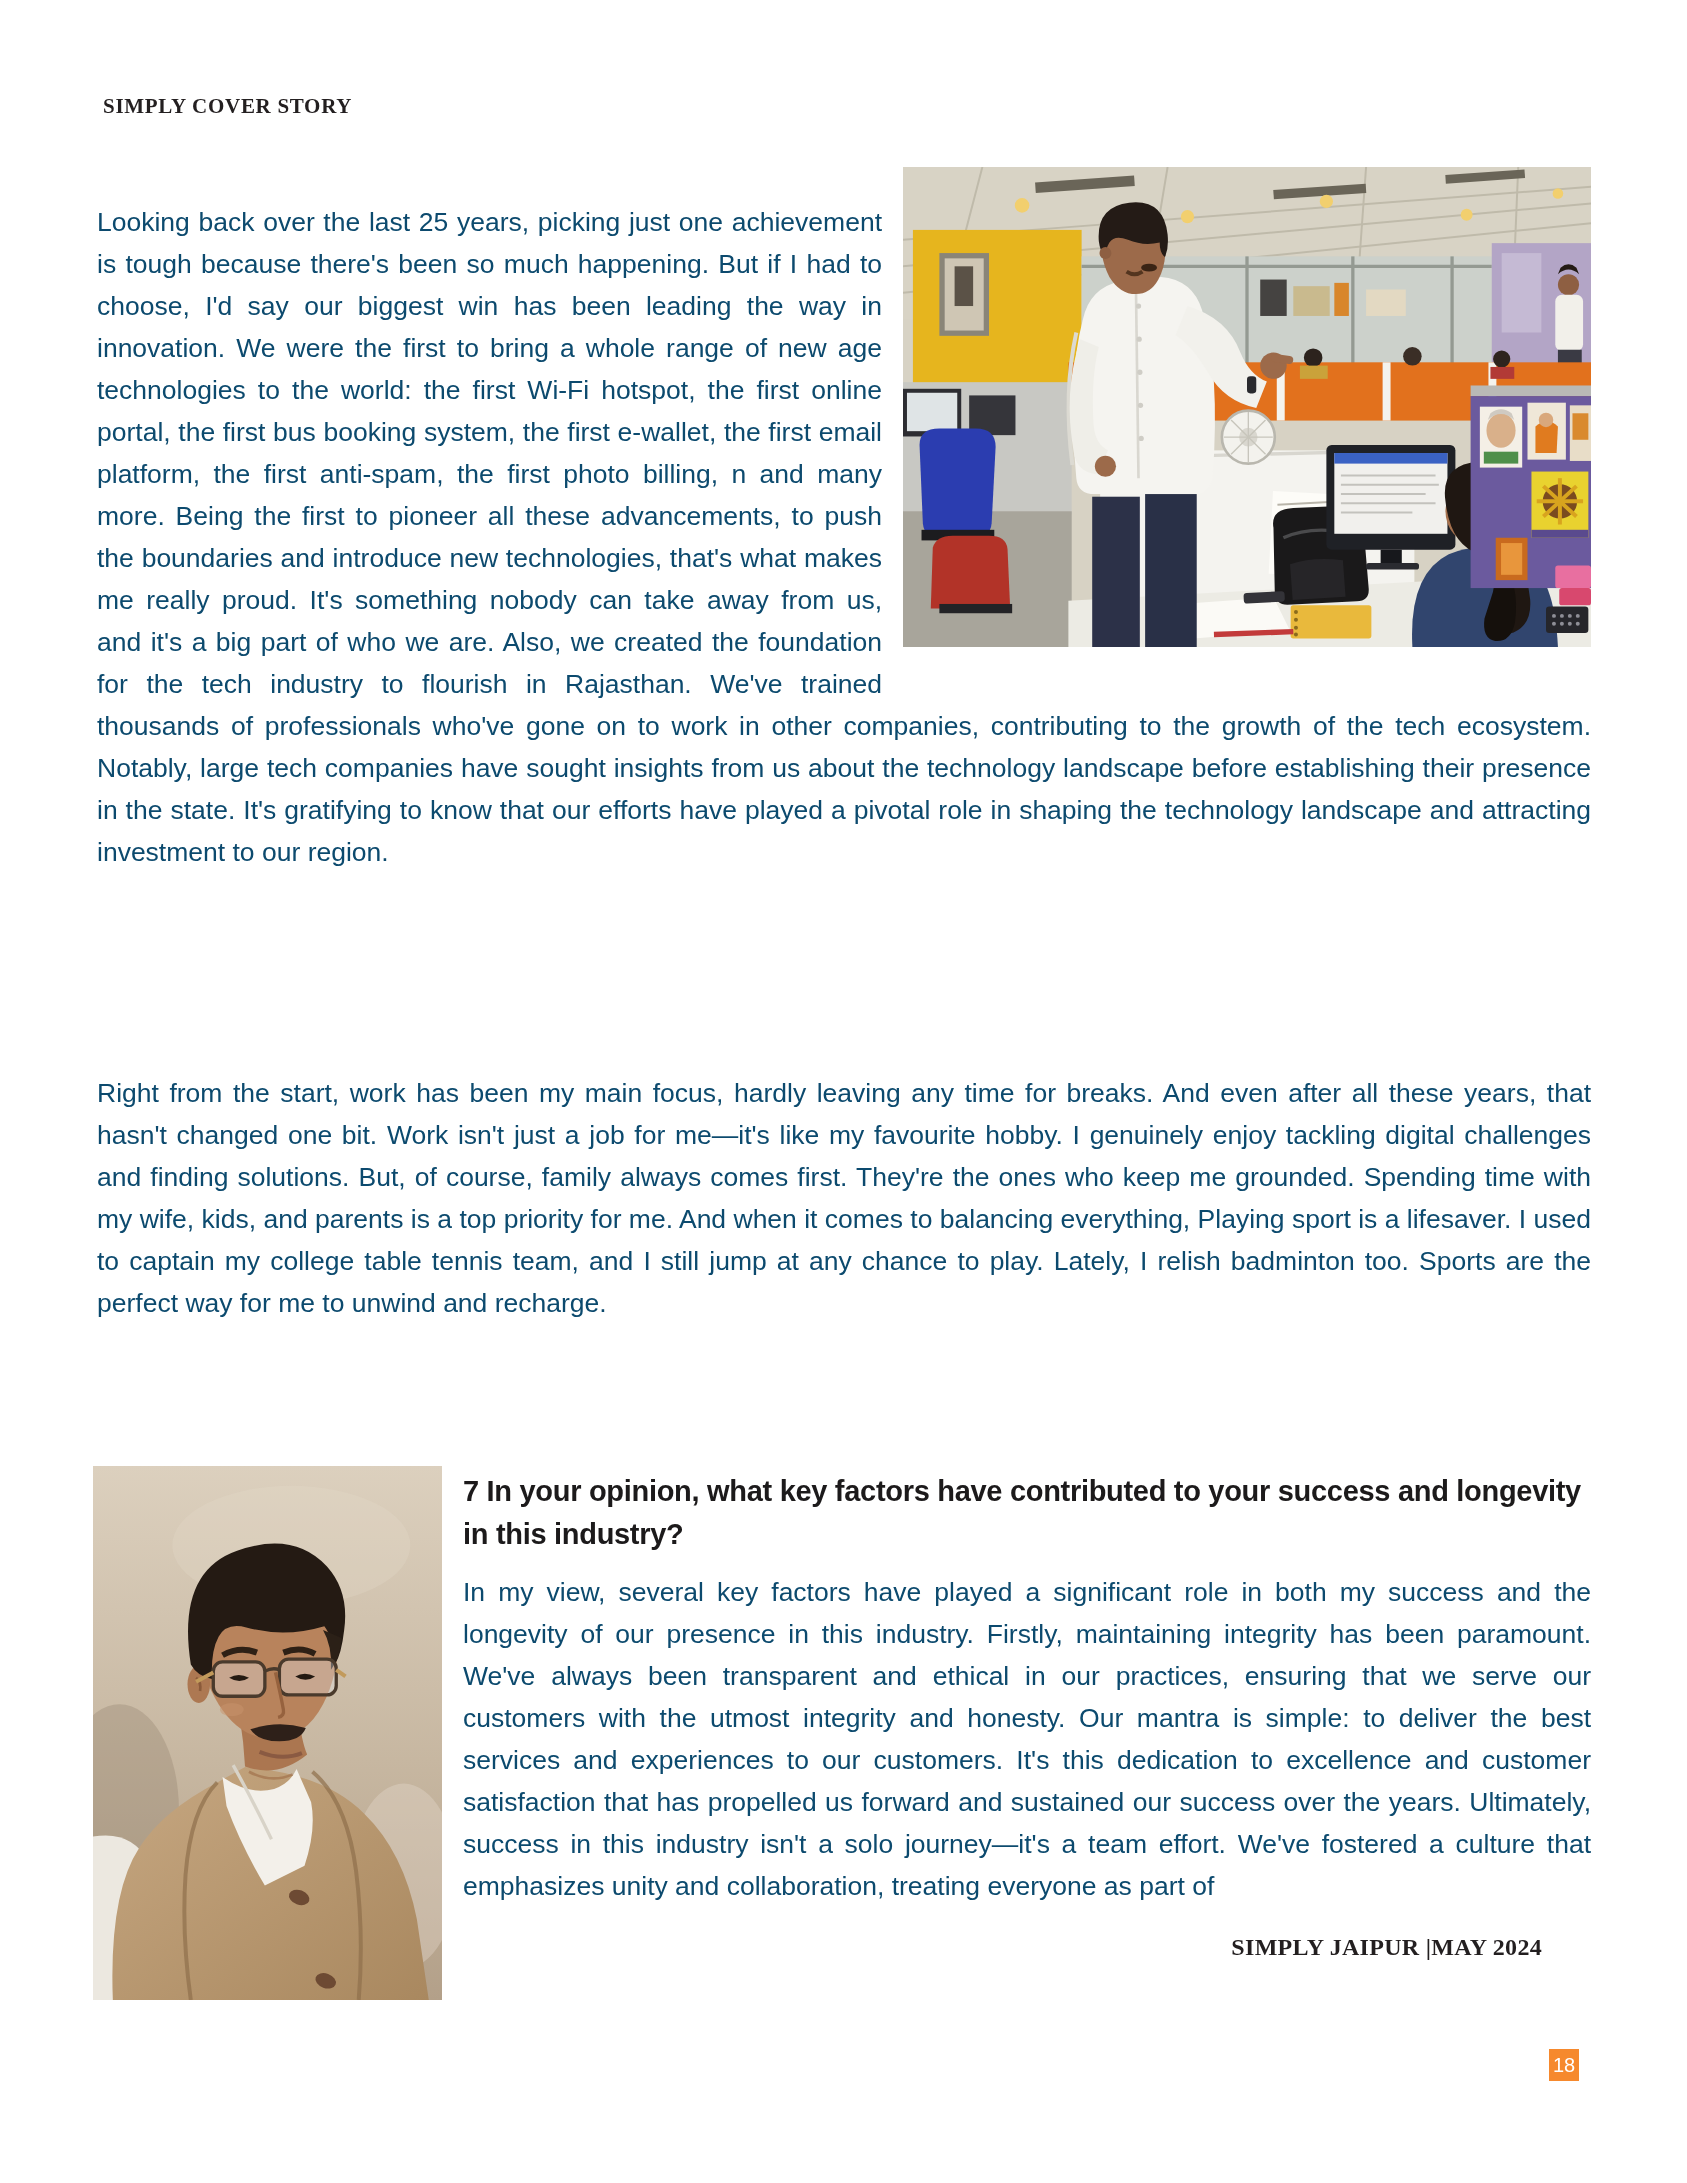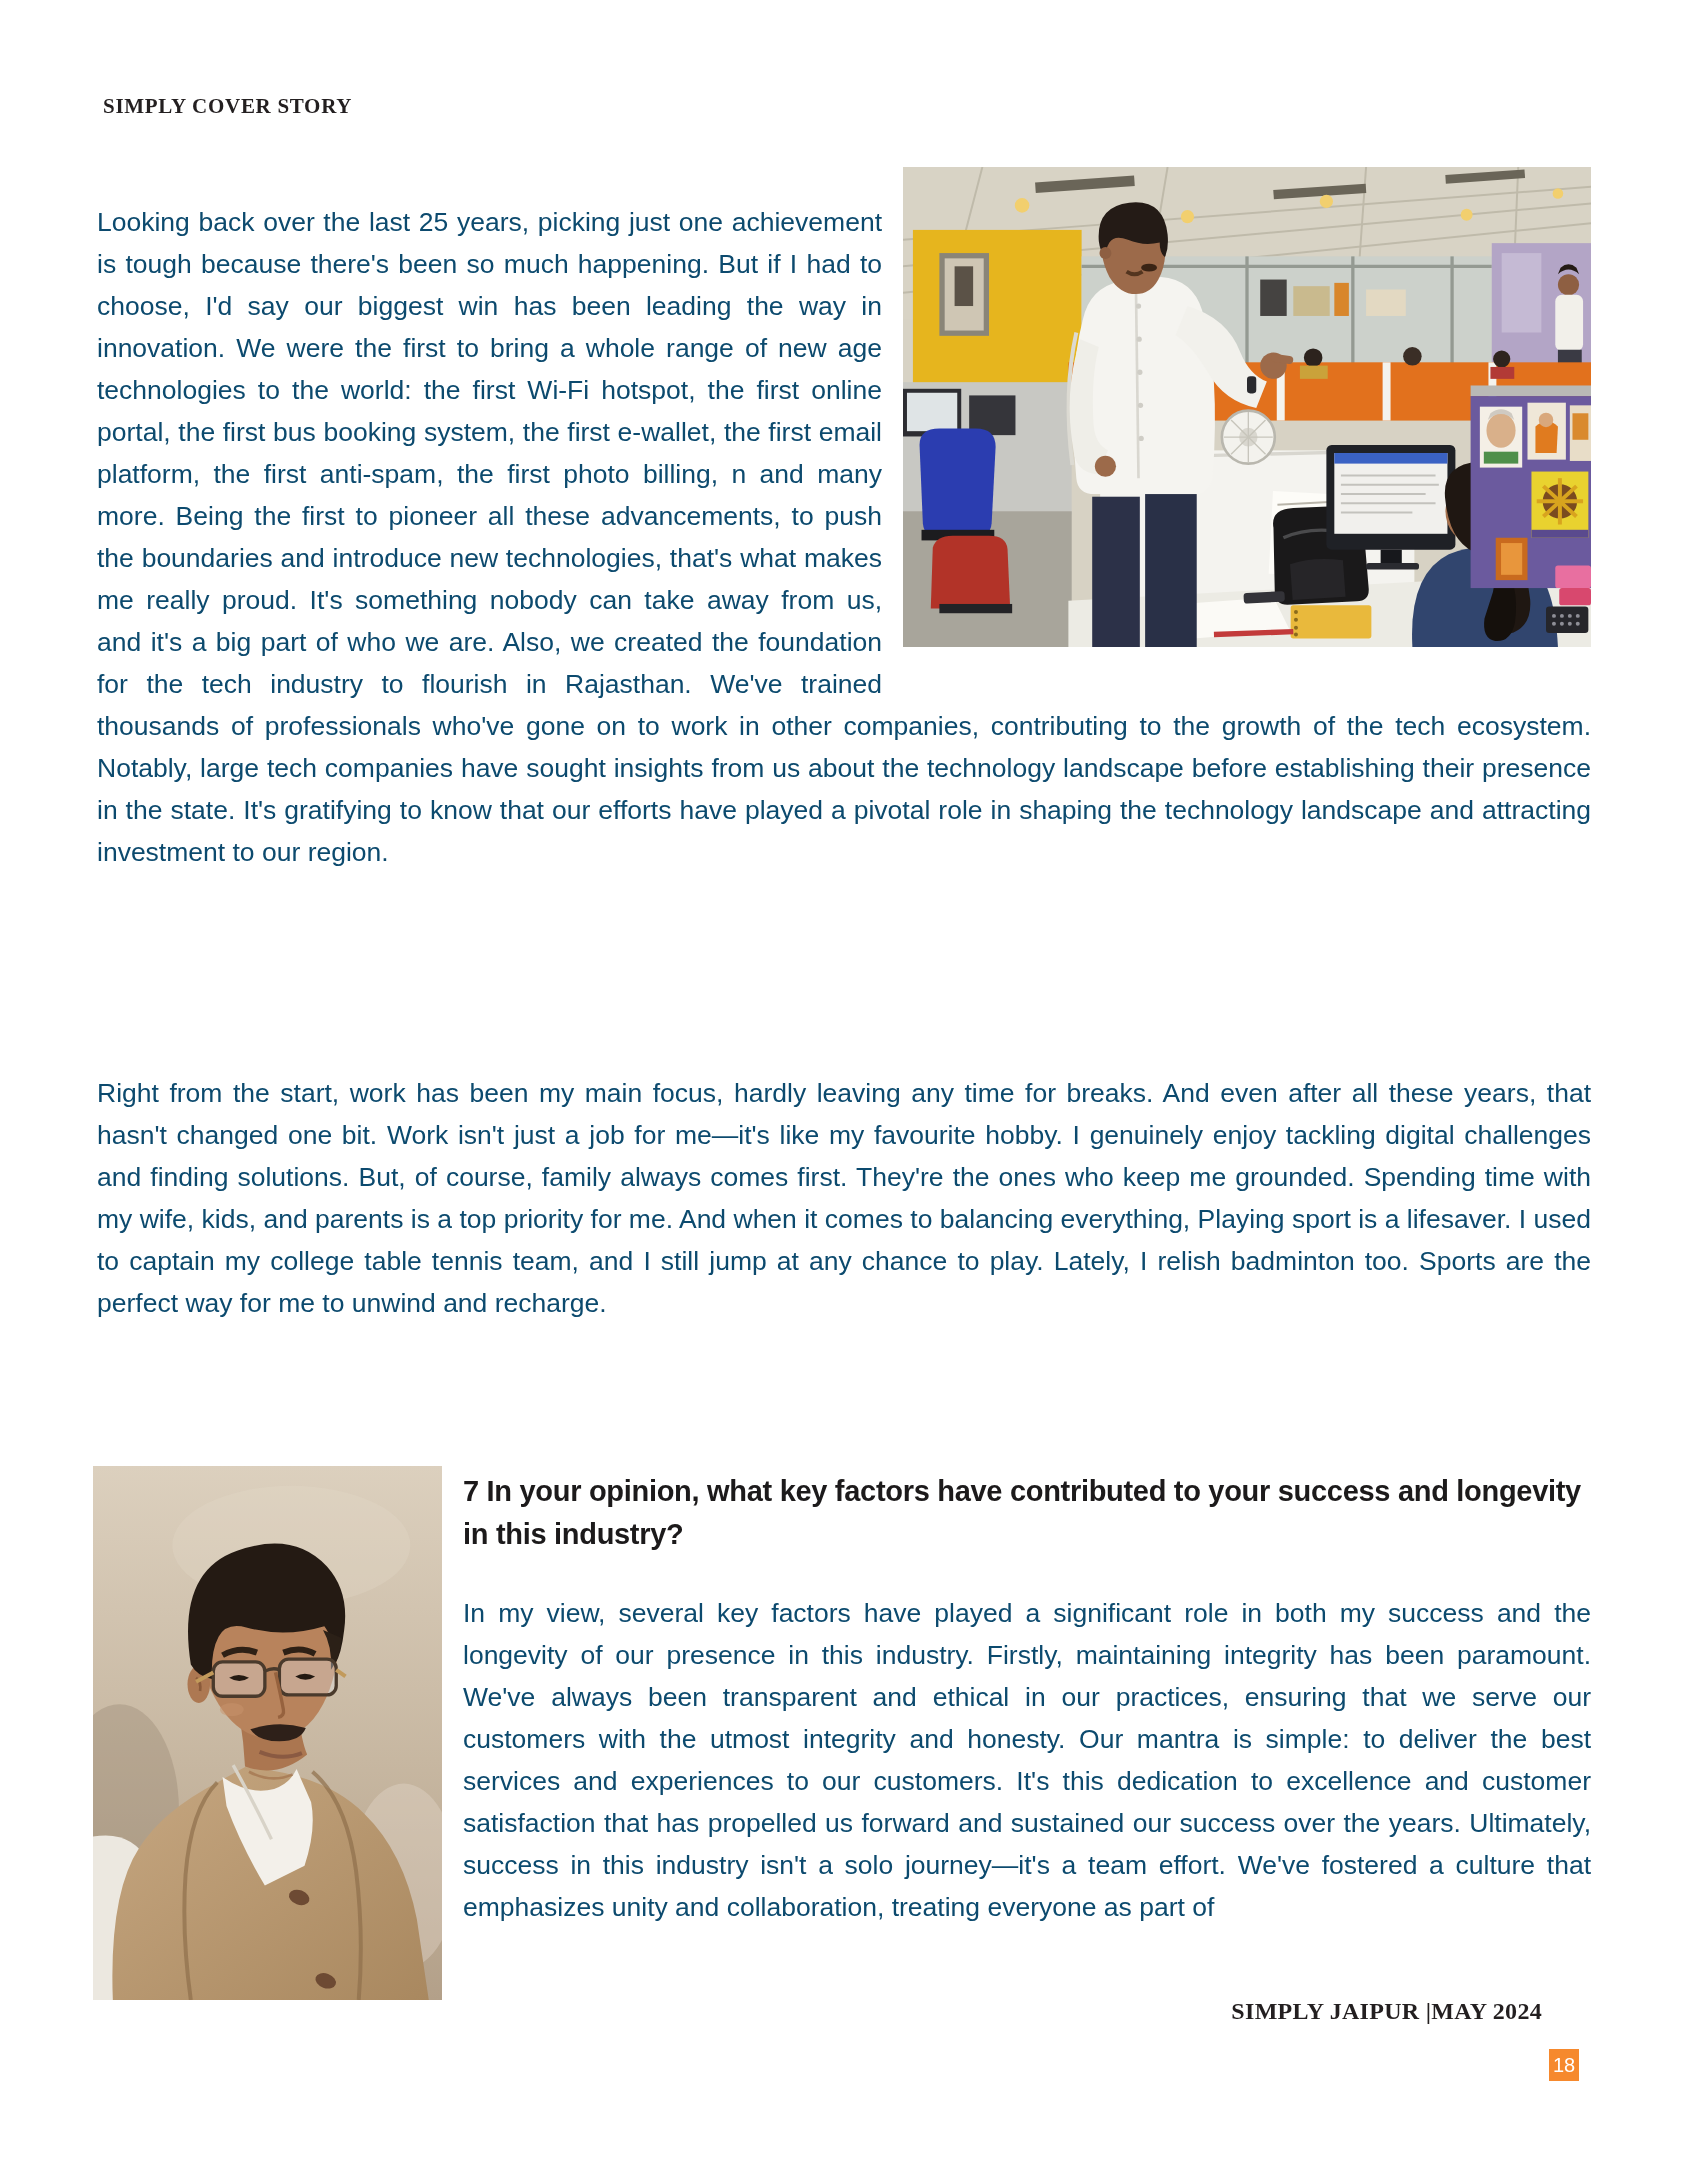--- a/index.html
+++ b/index.html
@@ -27,37 +27,37 @@
     font-family:"Liberation Sans",sans-serif;
     font-weight:700;font-size:29px;line-height:43px;
     letter-spacing:-0.3px;color:#1c1a1b;
   }
   p.body{
     margin:34px 0 0 0;
     font-size:26.5px;line-height:42px;
     text-align:justify;color:#0c4a6e;
   }
   .q4-block p.body{margin-top:42px;}
-  .q5-block p.body{margin-top:36px;}
+  .q5-block p.body{margin-top:15px;}
 
   figure{margin:0;padding:0;}
   .photo-office{
     float:right;width:688px;height:480px;
     margin:0 0 30px 21px;
     overflow:hidden;background:#d7d2c4;
   }
   .photo-portrait{
     float:left;width:349px;height:534px;
     margin:0 21px 0 0;
     overflow:hidden;background:#cfc2ae;
   }
   .photo-office svg,.photo-portrait svg{display:block;width:100%;height:100%;}
 
   .footer-text{
-    position:absolute;top:1998px;right:146px;
+    position:absolute;top:1934px;right:146px;
     font-family:"Liberation Serif",serif;
     font-weight:700;font-size:24px;line-height:26.5px;
     color:#231f20;letter-spacing:0.3px;
   }
   .pagenum{
     position:absolute;left:1549px;top:2049px;
     width:30px;height:32px;
     background:#F6892D;color:#ffffff;
     font-size:20px;line-height:32px;text-align:center;
     font-family:"Liberation Sans",sans-serif;

